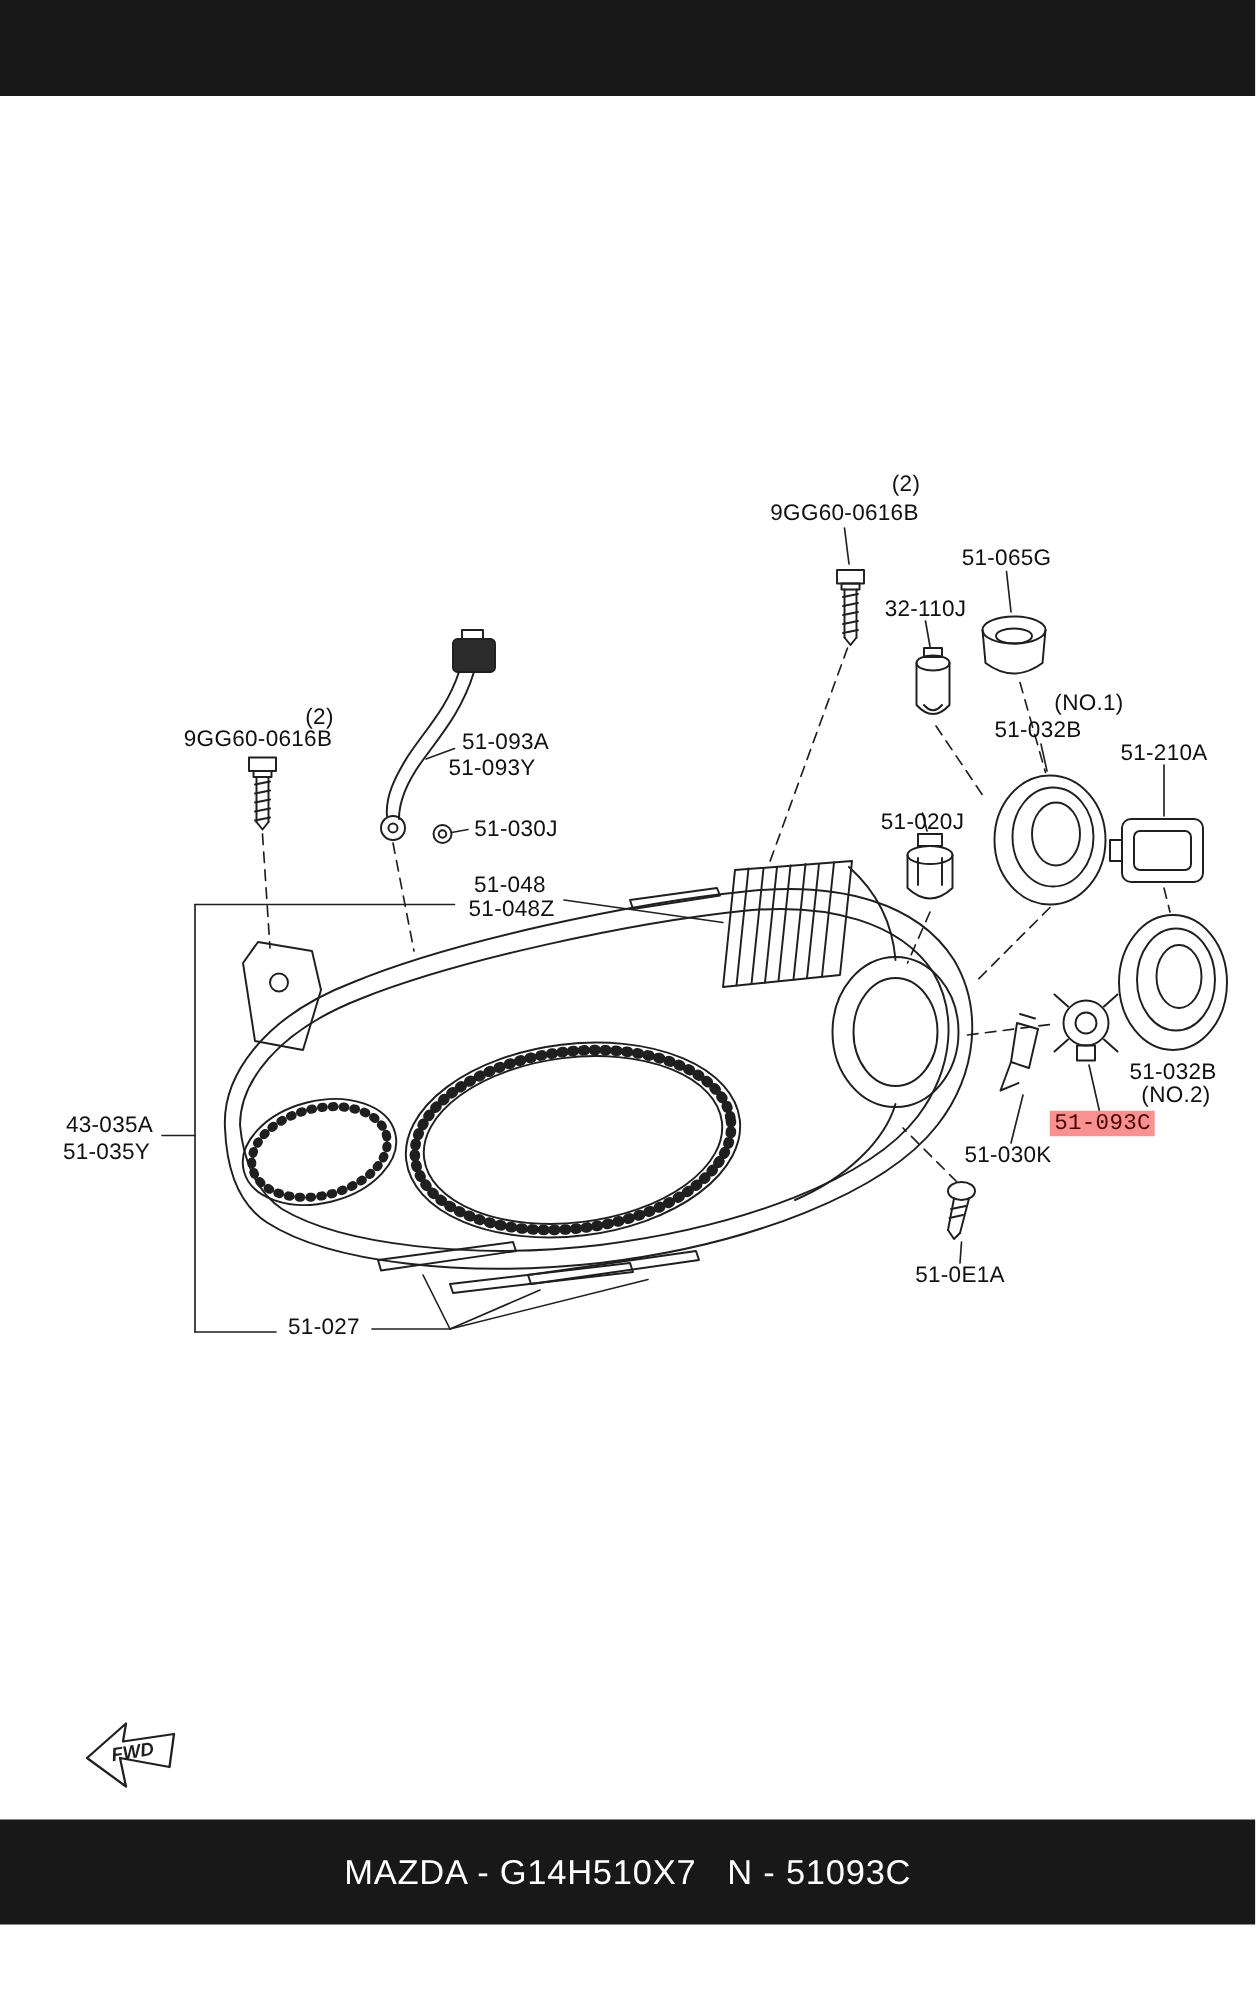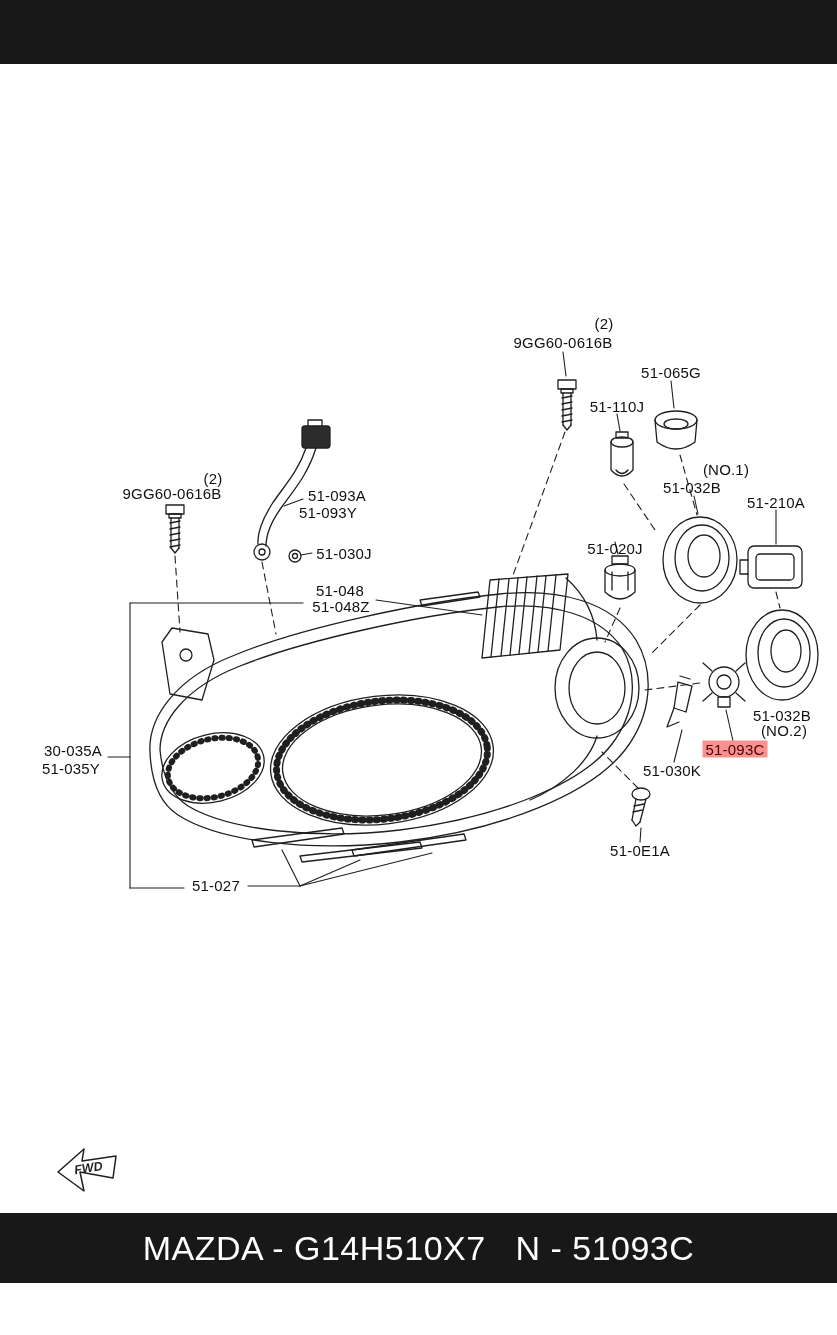--- a/index.html
+++ b/index.html
@@ -1,24 +1,24 @@
 <!DOCTYPE html>
 <html style="--bar-color: #181818; --highlight-bg: #f8918f; --highlight-fg: #4a0000;"><head>
 <meta charset="utf-8">
 <style>
   html,body{margin:0;padding:0;background:#fff;}
   #page{position:relative;width:837px;height:1335px;background:#fff;overflow:hidden;
         font-family:"Liberation Sans",sans-serif;}
   .bar{position:absolute;left:0;width:837px;background:var(--bar-color,#181818);}
   #top-bar{top:0;height:64px;}
   #footer-bar{top:1213px;height:70px;display:flex;align-items:center;justify-content:center;}
-  #footer-bar span{color:#fff;font-size:34px;letter-spacing:0.5px;white-space:pre;}
+  #footer-bar span{color:#fff;font-size:23px;letter-spacing:0.5px;white-space:pre;}
   .lbl{position:absolute;transform:translate(-50%,-50%);font-size:15px;color:#111;
        white-space:nowrap;letter-spacing:0.2px;z-index:3;}
-  .hl{background:var(--highlight-bg,#f8918f);color:var(--highlight-fg,#4a0000);padding:0 3px;}
+  .hl{background:var(--highlight-bg,#f8918f);color:var(--highlight-fg,#4a0000);padding:0 3px;font-family:Liberation Mono, monospace;}
   svg{position:absolute;left:0;top:0;z-index:1;}
 </style>
 </head>
 <body>
 
 <div id="page">
 
   <div id="top-bar" class="bar"></div>
 
   <svg width="837" height="1335" viewBox="0 0 837 1335">
@@ -173,33 +173,33 @@
       <g>
         <polygon points="58,1172 84,1149 82,1161 116,1156 113,1178 80,1172 84,1191" stroke-width="1.5"></polygon>
         <text x="89" y="1172" transform="rotate(-9 89 1172)" text-anchor="middle" fill="#1f1f1f" stroke="none" font-size="12.5" font-style="italic" font-weight="bold">FWD</text>
       </g>
     </g>
   </svg>
 
   <div class="lbl" style="left:604px;top:323px">(2)</div>
   <div class="lbl" style="left:563px;top:342px">9GG60-0616B</div>
   <div class="lbl" style="left:671px;top:372px">51-065G</div>
-  <div class="lbl" style="left:617px;top:406px">51-110J</div>
+  <div class="lbl" style="left:617px;top:406px">32-110J</div>
   <div class="lbl" style="left:726px;top:469px">(NO.1)</div>
   <div class="lbl" style="left:692px;top:487px">51-032B</div>
   <div class="lbl" style="left:776px;top:502px">51-210A</div>
   <div class="lbl" style="left:615px;top:548px">51-020J</div>
   <div class="lbl" style="left:213px;top:478px">(2)</div>
   <div class="lbl" style="left:172px;top:493px">9GG60-0616B</div>
   <div class="lbl" style="left:337px;top:495px">51-093A</div>
   <div class="lbl" style="left:328px;top:512px">51-093Y</div>
   <div class="lbl" style="left:344px;top:553px">51-030J</div>
   <div class="lbl" style="left:340px;top:590px">51-048</div>
   <div class="lbl" style="left:341px;top:606px">51-048Z</div>
-  <div class="lbl" style="left:73px;top:750px">30-035A</div>
+  <div class="lbl" style="left:73px;top:750px">43-035A</div>
   <div class="lbl" style="left:71px;top:768px">51-035Y</div>
   <div class="lbl" style="left:782px;top:715px">51-032B</div>
   <div class="lbl" style="left:784px;top:730px">(NO.2)</div>
   <div class="lbl hl" style="left:735px;top:749px">51-093C</div>
   <div class="lbl" style="left:672px;top:770px">51-030K</div>
   <div class="lbl" style="left:640px;top:850px">51-0E1A</div>
   <div class="lbl" style="left:216px;top:885px;background:#fff;padding:0 4px">51-027</div>
 
   <div id="footer-bar" class="bar">
     <span>MAZDA - G14H510X7   N - 51093C</span>

